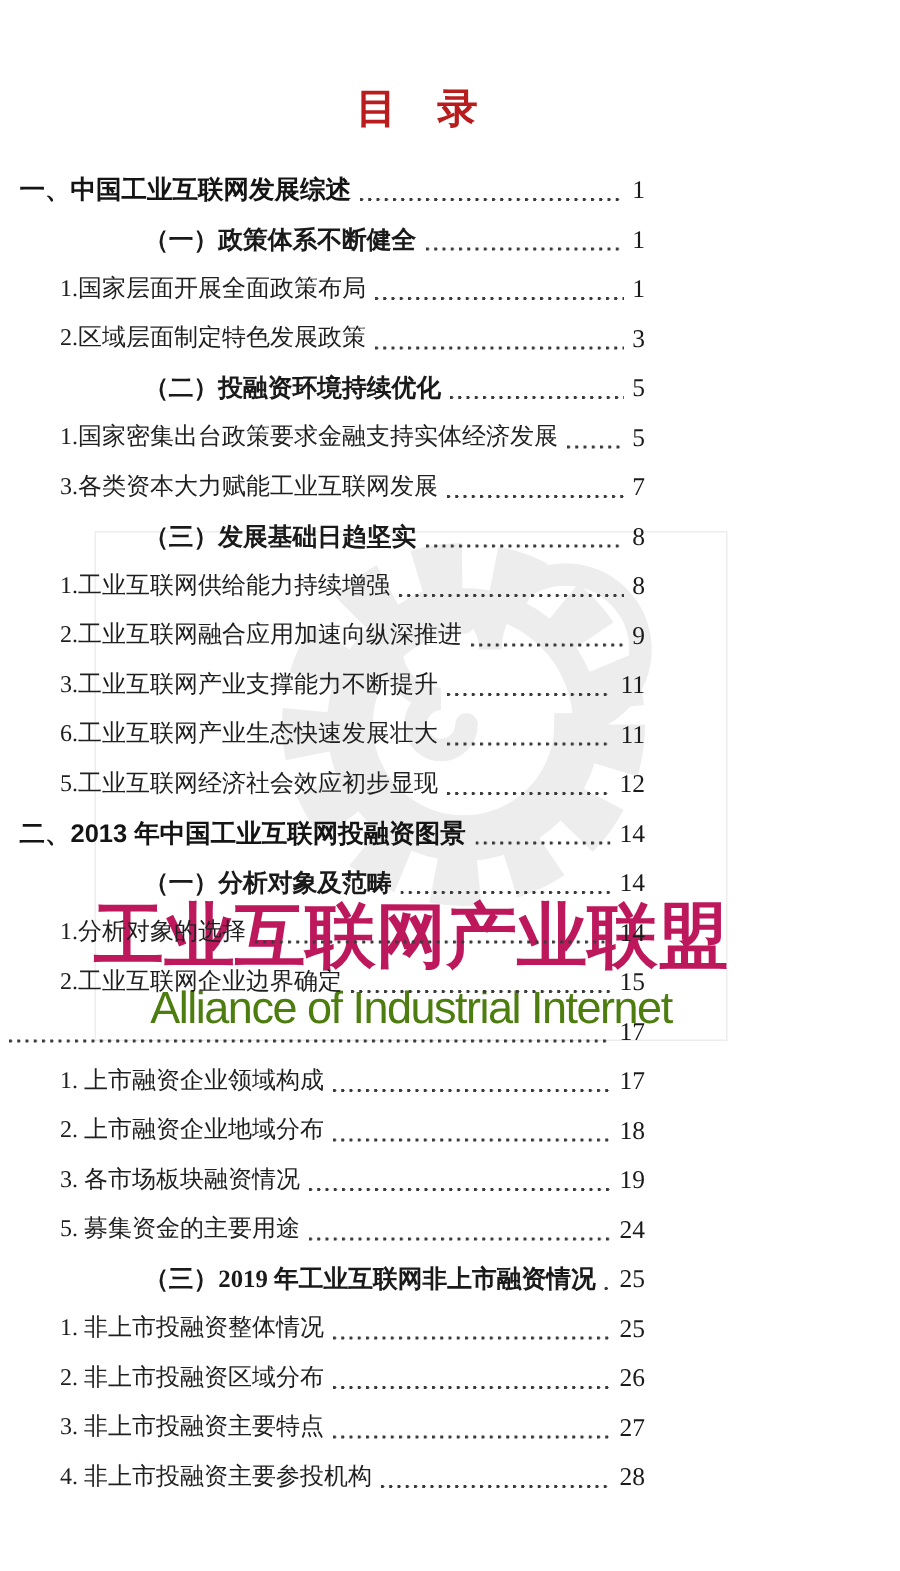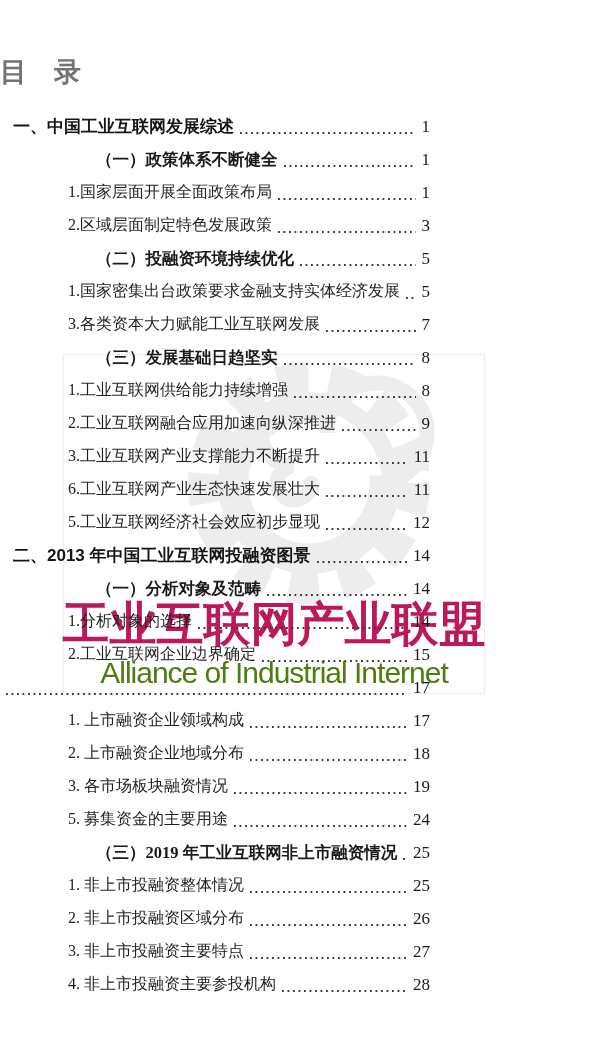--- a/index.html
+++ b/index.html
@@ -59,25 +59,26 @@
     color: #4d7c0f;
     white-space: nowrap;
   }
 
   
   .doc-title {
     position: absolute;
     top: 54px;
     left: 0;
     width: 556px;
+    text-align: center;
     font-family: Liberation Sans, sans-serif;
     font-weight: 700;
     font-size: 27px;
     line-height: 36px;
-    color: #737373;
+    color: #b91c1c;
     z-index: 1;
   }
 
   
   .toc {
     position: absolute;
     top: 110px;
     left: 0;
     width: 474px;
     z-index: 1;
@@ -98,21 +99,21 @@
     color: #141414;
   }
   .row.lv2 .label {
     padding-left: 96px;
     font-family: "Liberation Serif", serif;
     font-weight: 700;
     font-size: 16.5px;
     color: #1a1a1a;
   }
   .row.lv3 .label {
-    padding-left: 68px;
+    padding-left: 40px;
     font-family: "Liberation Serif", serif;
     font-weight: 400;
     font-size: 16px;
     color: #1f1f1f;
   }
   .dots {
     flex: 1;
     height: 2px;
     align-self: flex-end;
     margin: 0 6px 9px 6px;

